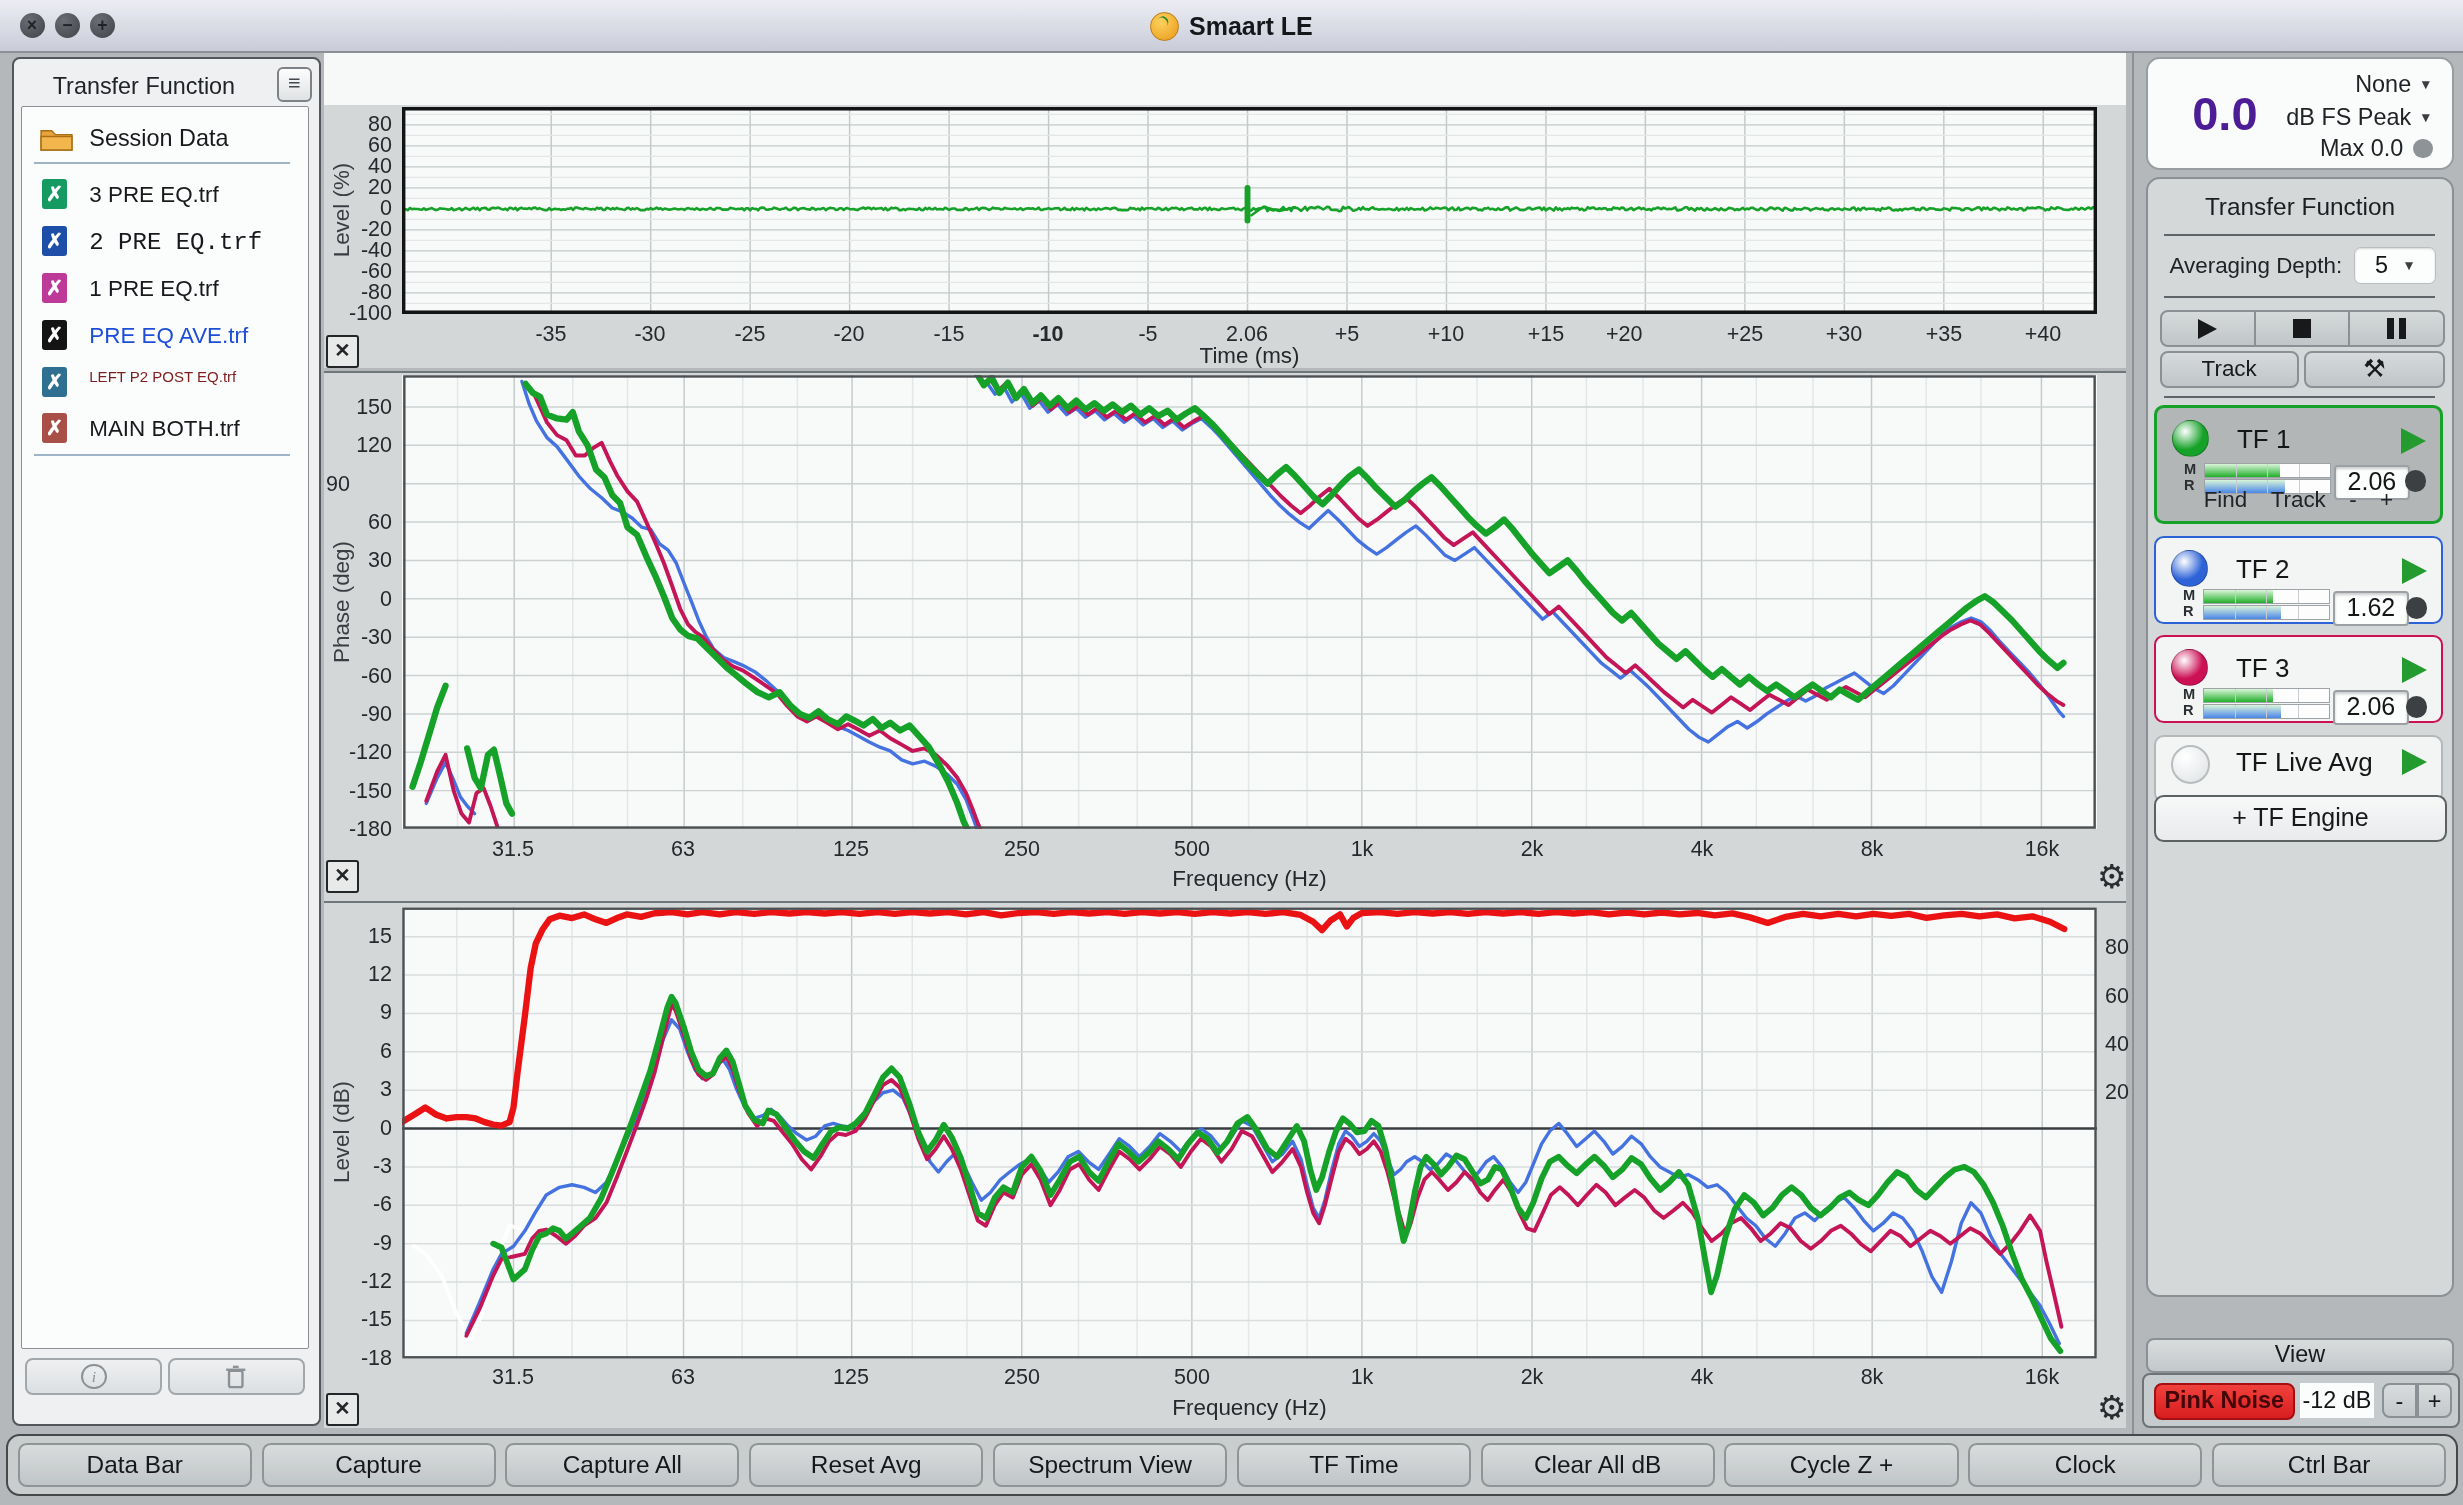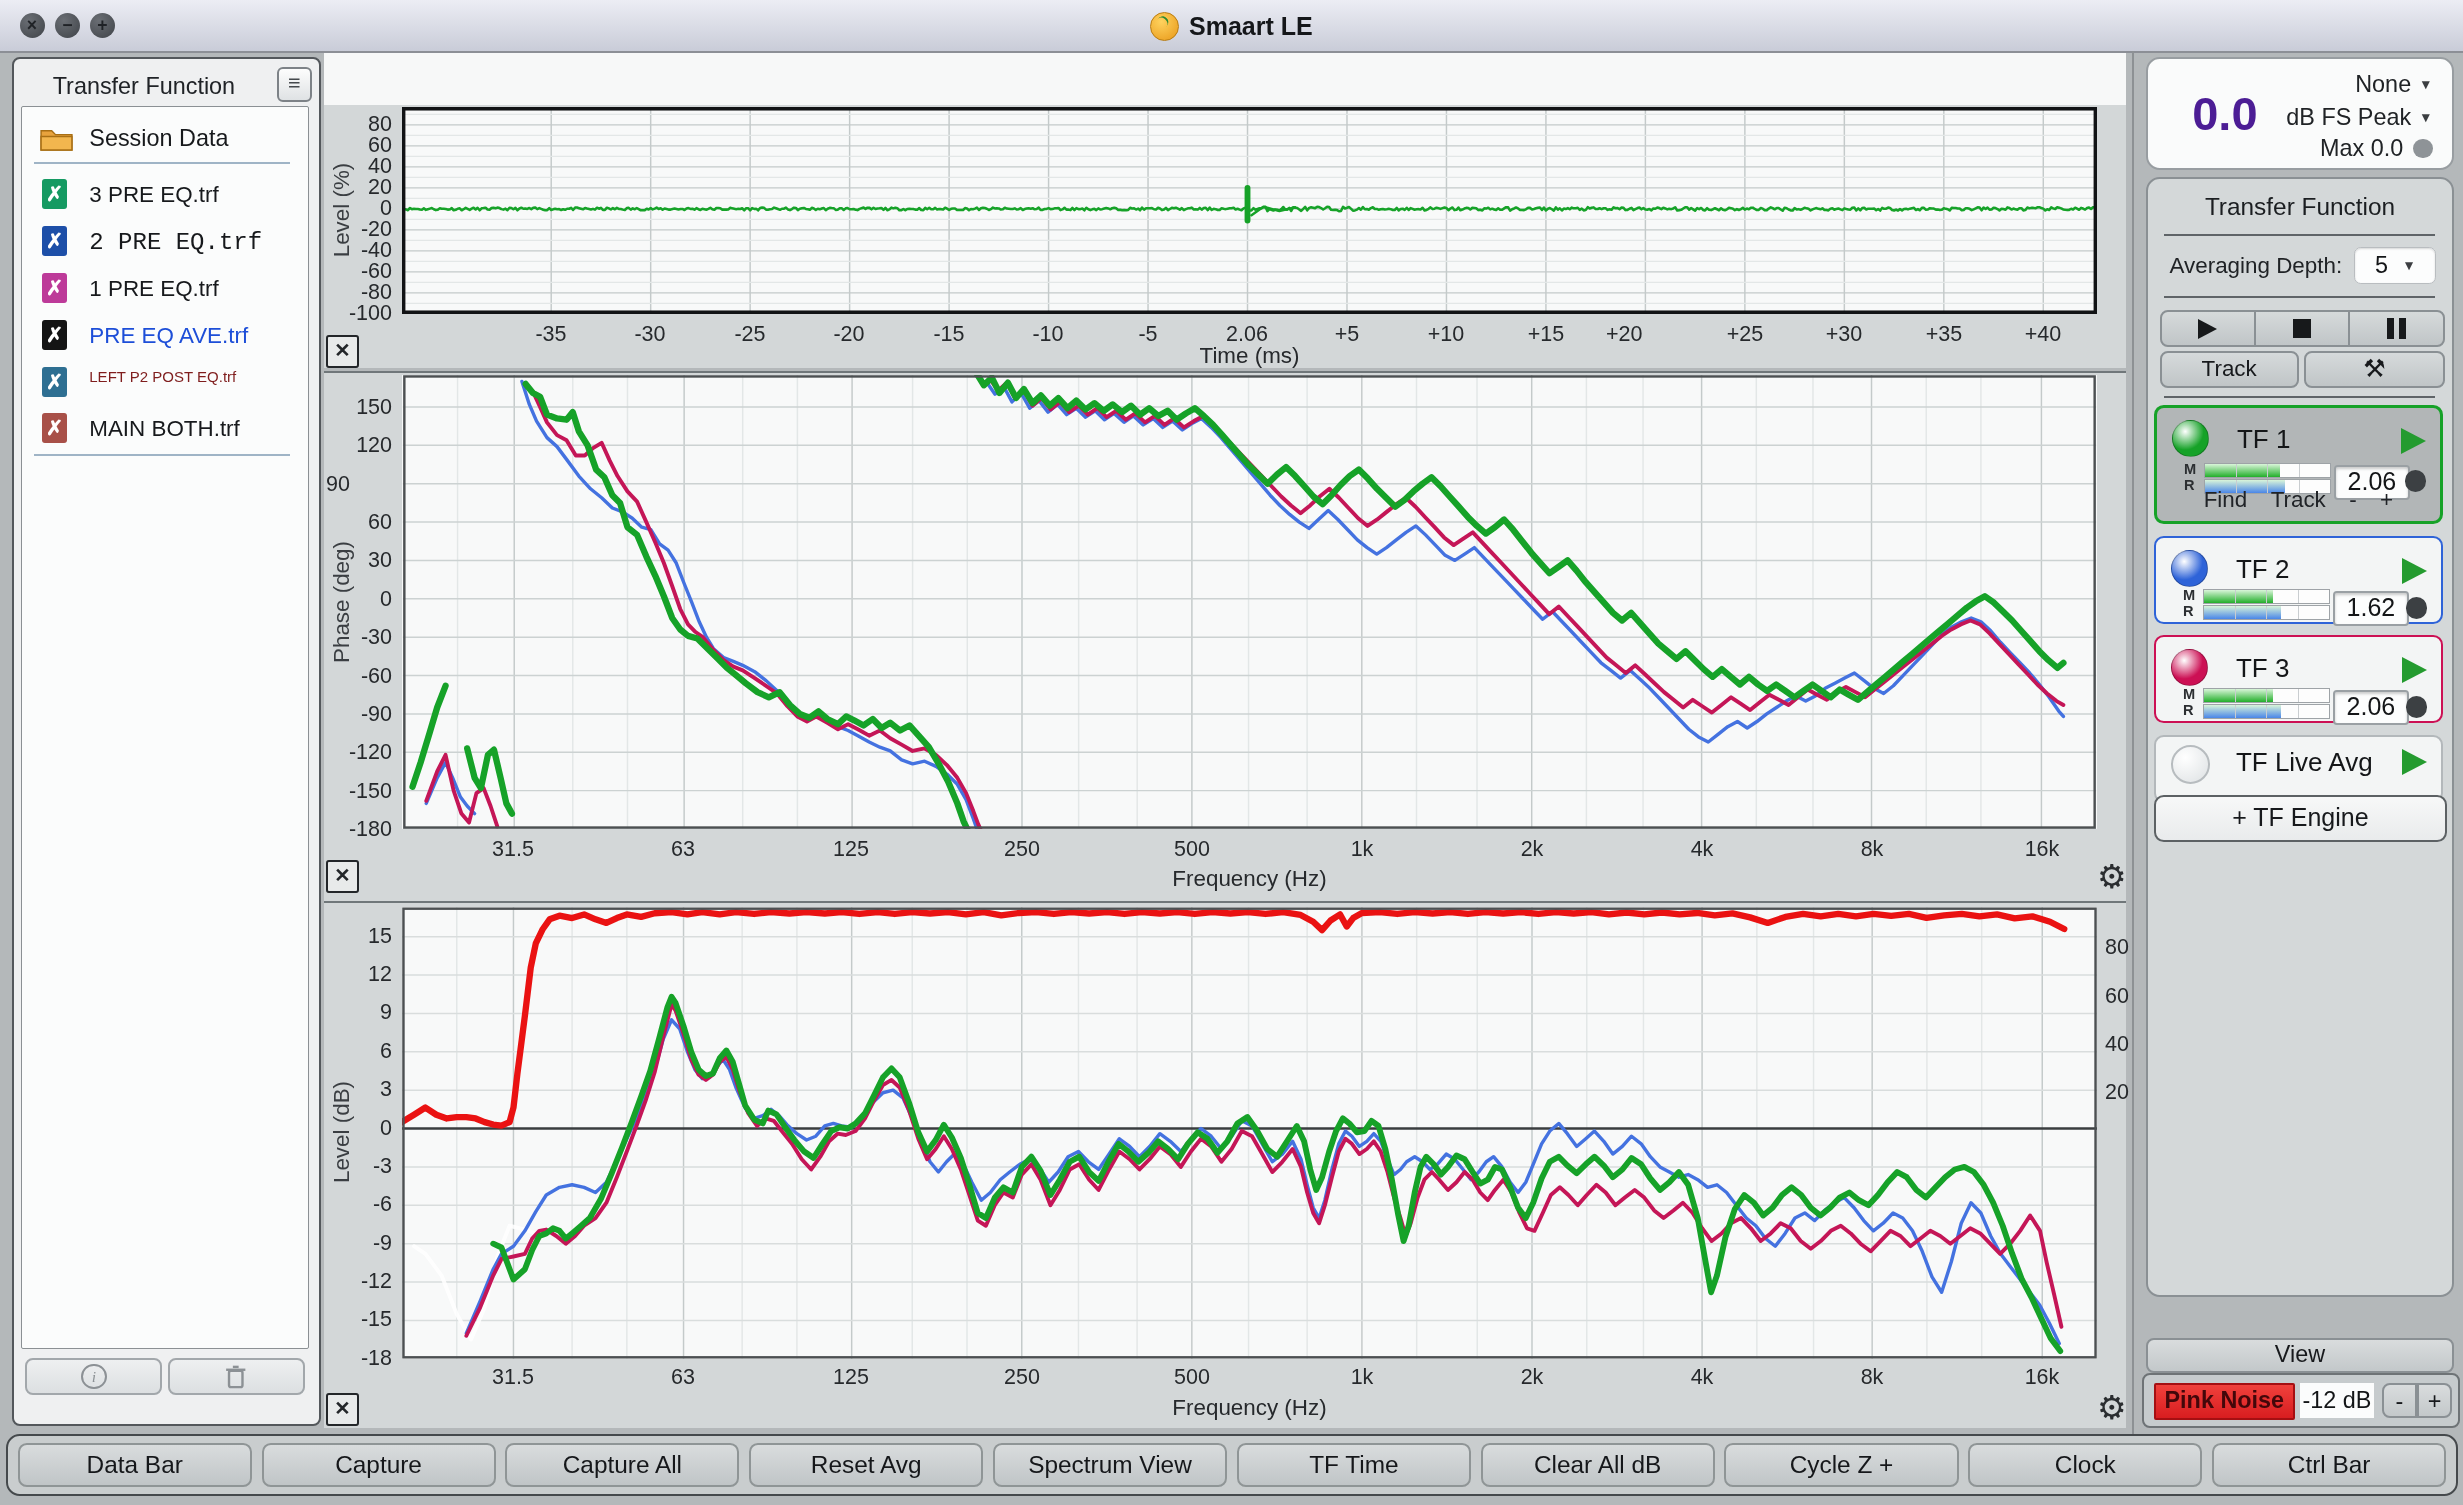--- a/index.html
+++ b/index.html
@@ -66,21 +66,21 @@
   .meter{position:absolute;left:47px;width:125px;height:12.7px;background:#fdfdfd;border:1px solid #9ea3a7;}
   .meter i{position:absolute;left:0;top:0;bottom:0;}
   .meter em{position:absolute;top:0;bottom:0;width:1px;background:#c9cdd0;}
   .valbox{position:absolute;left:177px;width:72px;height:31px;background:#fcfdfd;border:2px solid #9aa0a4;border-radius:3.9px;box-shadow:inset 0 2px 2.9px rgba(0,0,0,0.2);font-size:25px;color:#131517;text-align:center;line-height:29px;}
   .recdot{position:absolute;right:13.7px;width:21.5px;height:21.5px;border-radius:50%;background:#3c4043;}
   .ft-row{position:absolute;left:0;bottom:7.8px;width:100%;text-align:center;font-size:22.4px;color:#202327;}
   .ft-row span{margin:0 11.7px;}
   #addengine{left:5.9px;top:616px;width:289px;height:43px;background:linear-gradient(#f7f8f8,#e9ebec);border:2px solid #5c6164;border-radius:9.8px;text-align:center;line-height:41px;font-size:25px;color:#17191c;}
   #viewbtn{left:2146px;top:1338px;width:304px;height:31px;background:linear-gradient(#d9dcdd,#c3c8ca);border:2px solid #8a9094;border-radius:7.8px;text-align:center;line-height:29px;font-size:23.4px;color:#17191c;}
   #genbox{left:2142px;top:1373px;width:314px;height:51px;border:2.4px solid #6e7376;border-radius:7.8px;background:#c6cbcd;}
-  #pinknoise{position:absolute;left:9.8px;top:7.8px;width:137px;height:33px;background:linear-gradient(#f0413c,#d81d20);border:2px solid #a50f12;border-radius:2px;text-align:center;line-height:31px;font-size:23.4px;color:#43070a;font-weight:bold;}
+  #pinknoise{position:absolute;left:9.8px;top:7.8px;width:137px;height:33px;background:linear-gradient(#f0413c,#d81d20);border:2px solid #a50f12;border-radius:8px;text-align:center;line-height:31px;font-size:23.4px;color:#43070a;font-weight:bold;}
   #genlevel{position:absolute;left:156px;top:7.8px;width:74px;height:35px;background:#fbfcfc;font-size:23.4px;color:#131517;text-align:center;line-height:35px;}
   .pm-btn{position:absolute;top:7.8px;width:35px;height:35px;background:linear-gradient(#d9dcdd,#c3c8ca);border:2px solid #8a9094;text-align:center;line-height:33px;font-size:23.4px;color:#17191c;box-sizing:border-box;}
   
   #bottombar{left:5.9px;top:1434px;width:2452px;height:62px;background:#c9cdce;border:2.9px solid #45494c;border-radius:13.7px;box-sizing:border-box;display:flex;gap:9.8px;padding:6.8px 9.8px;}
   .bb-btn{flex:1;background:linear-gradient(#d9dcdd,#c0c5c7);border:2px solid #8f9596;border-radius:8.8px;font-size:24.4px;color:#15171a;display:flex;align-items:center;justify-content:center;}
   .cohmark{width:0;height:0;border-top:12.7px solid transparent;border-bottom:12.7px solid transparent;border-left:19.5px solid #cfd3d5;filter:drop-shadow(0 0 1px #777);}
 </style>
 </head>
 <body>
 
@@ -339,21 +339,21 @@
     <div class="abs tick" style="position: absolute; left: 326px; top: 217px; width: 66px; text-align: right;">-20</div>
     <div class="abs tick" style="position: absolute; left: 326px; top: 238px; width: 66px; text-align: right;">-40</div>
     <div class="abs tick" style="position: absolute; left: 326px; top: 259px; width: 66px; text-align: right;">-60</div>
     <div class="abs tick" style="position: absolute; left: 326px; top: 280px; width: 66px; text-align: right;">-80</div>
     <div class="abs tick" style="position: absolute; left: 326px; top: 301px; width: 66px; text-align: right;">-100</div>
     <div class="abs tick" style="position: absolute; left: 512px; top: 322px; width: 78px; text-align: center;">-35</div>
     <div class="abs tick" style="position: absolute; left: 611px; top: 322px; width: 78px; text-align: center;">-30</div>
     <div class="abs tick" style="position: absolute; left: 711px; top: 322px; width: 78px; text-align: center;">-25</div>
     <div class="abs tick" style="position: absolute; left: 810px; top: 322px; width: 78px; text-align: center;">-20</div>
     <div class="abs tick" style="position: absolute; left: 910px; top: 322px; width: 78px; text-align: center;">-15</div>
-    <div class="abs tick" style="position: absolute; left: 1009px; top: 322px; width: 78px; text-align: center;">-10</div>
+    <div class="abs tick" style="position: absolute; left: 1009px; top: 322px; width: 78px; text-align: center; font-weight: bold;">-10</div>
     <div class="abs tick" style="position: absolute; left: 1109px; top: 322px; width: 78px; text-align: center;">-5</div>
     <div class="abs tick" style="position: absolute; left: 1208px; top: 322px; width: 78px; text-align: center;">2.06</div>
     <div class="abs tick" style="position: absolute; left: 1308px; top: 322px; width: 78px; text-align: center;">+5</div>
     <div class="abs tick" style="position: absolute; left: 1407px; top: 322px; width: 78px; text-align: center;">+10</div>
     <div class="abs tick" style="position: absolute; left: 1507px; top: 322px; width: 78px; text-align: center;">+15</div>
     <div class="abs tick" style="position: absolute; left: 1606px; top: 322px; width: 78px; text-align: left;">+20</div>
     <div class="abs tick" style="position: absolute; left: 1706px; top: 322px; width: 78px; text-align: center;">+25</div>
     <div class="abs tick" style="position: absolute; left: 1805px; top: 322px; width: 78px; text-align: center;">+30</div>
     <div class="abs tick" style="position: absolute; left: 1905px; top: 322px; width: 78px; text-align: center;">+35</div>
     <div class="abs tick" style="position: absolute; left: 2004px; top: 322px; width: 78px; text-align: center;">+40</div>

